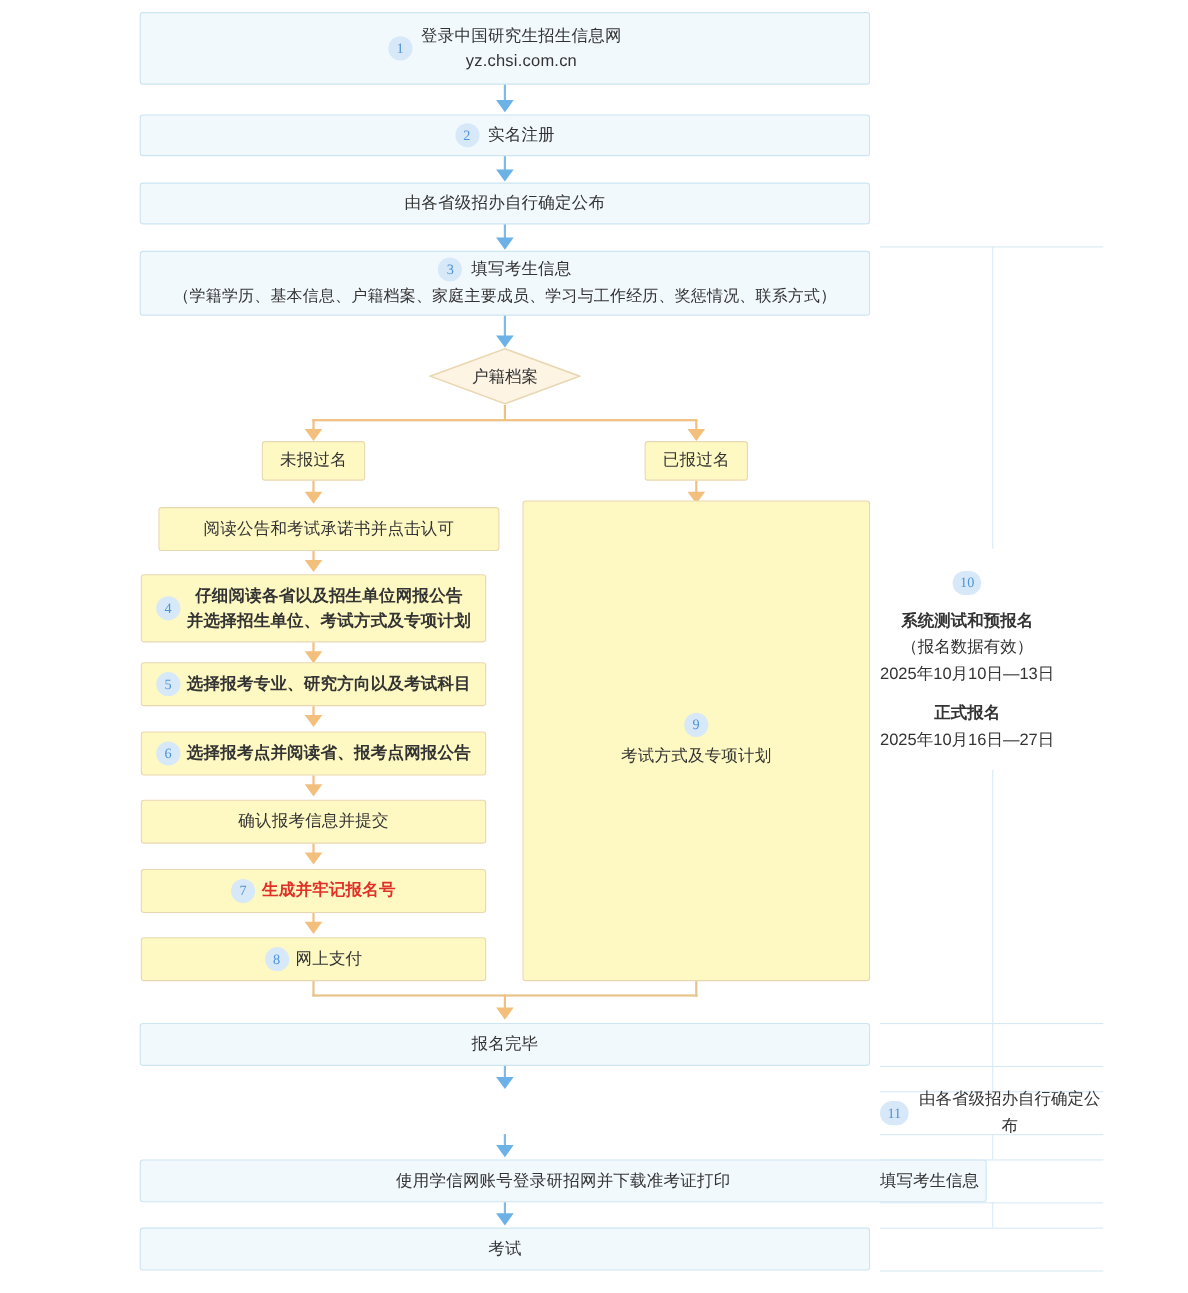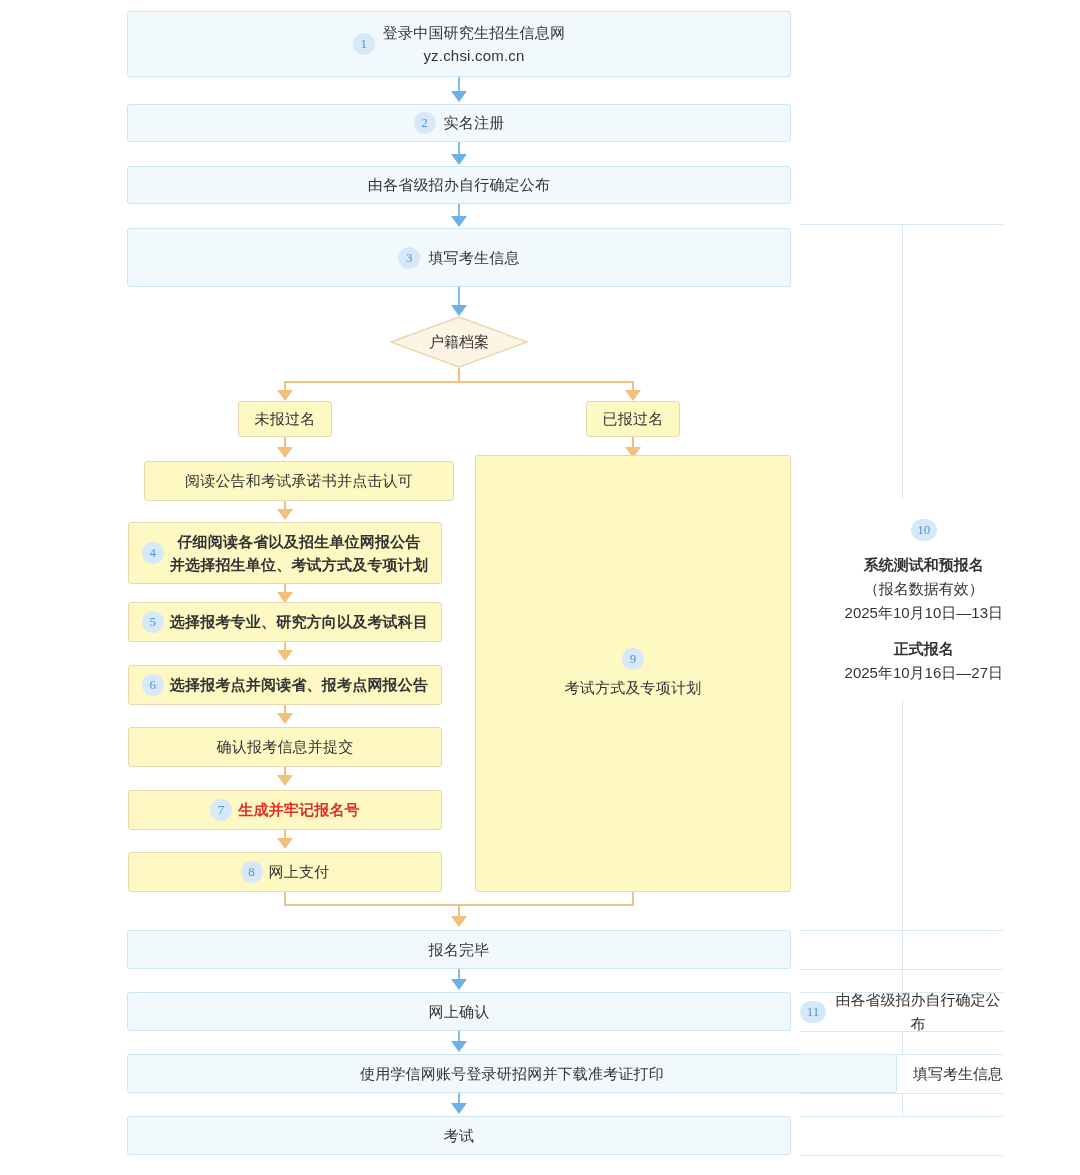--- a/index.html
+++ b/index.html
@@ -87,21 +87,21 @@
 
   
   .tl-line { position: absolute; background: #d7eaf4; }
   .tl-line.h { height: 1px; }
   .tl-line.v { width: 1px; }
 
   .tl-cell {
     position: absolute;
     display: flex;
     align-items: center;
-    justify-content: flex-end;
+    justify-content: flex-start;
     text-align: center;
     font-size: 15px;
     color: #333;
     line-height: 1.6;
   }
   .tl-stack { display: flex; flex-direction: column; align-items: center; }
   .tl-strong { font-weight: bold; }
   .tl-badgewrap { display: flex; align-items: center; justify-content: center; gap: 7px; }
 </style>
 </head>
@@ -132,20 +132,21 @@
   </div>
   <div class="ln v blue" style="left:458px; top:204px; width:2px; height:18px;"></div>
   <div class="arrow blue" style="left:451px; top:216px;"></div>
 
   <div class="node blue" style="left:127px; top:228px; width:664px; height:59px;">
     <div style="display:flex; flex-direction:column; align-items:center; gap:3px;">
       <div class="node-inner">
         <span class="badge">3</span>
         <span class="node-text">填写考生信息</span>
       </div>
+      <span class="node-text" style="font-size:14.5px;">（学籍学历、基本信息、户籍档案、家庭主要成员、学习与工作经历、奖惩情况、联系方式）</span>
     </div>
   </div>
   <div class="ln v blue" style="left:458px; top:287px; width:2px; height:22px;"></div>
   <div class="arrow blue" style="left:451px; top:305px;"></div>
 
   <div class="diamond" style="left:390px; top:316px; width:138px; height:52px;">
     <svg class="dshape" viewBox="0 0 138 52" preserveAspectRatio="none">
       <polygon points="69,1 137,26 69,51 1,26" fill="#fdf4e4" stroke="#e9d7b2" stroke-width="1.4"></polygon>
     </svg>
     <span class="dlabel">户籍档案</span>
@@ -237,23 +238,20 @@
   <div class="ln h amberthin" style="left:284px; top:904px; width:350px; height:2px;"></div>
   <div class="ln v amber" style="left:458px; top:904px; width:2px; height:15px;"></div>
   <div class="arrow amber" style="left:451px; top:916px;"></div>
 
   <div class="node blue" style="left:127px; top:930px; width:664px; height:39px;">
     <span class="node-text">报名完毕</span>
   </div>
   <div class="ln v blue" style="left:458px; top:969px; width:2px; height:14px;"></div>
   <div class="arrow blue" style="left:451px; top:979px;"></div>
 
-  <div class="node blue" style="left:127px; top:992px; width:664px; height:39px;">
-    <span class="node-text">网上确认</span>
-  </div>
   <div class="ln v blue" style="left:458px; top:1031px; width:2px; height:14px;"></div>
   <div class="arrow blue" style="left:451px; top:1041px;"></div>
 
   <div class="node blue" style="left:127px; top:1054px; width:770px; height:39px;">
     <span class="node-text">使用学信网账号登录研招网并下载准考证打印</span>
   </div>
   <div class="ln v blue" style="left:458px; top:1093px; width:2px; height:14px;"></div>
   <div class="arrow blue" style="left:451px; top:1103px;"></div>
 
   <div class="node blue" style="left:127px; top:1116px; width:664px; height:39px;">

